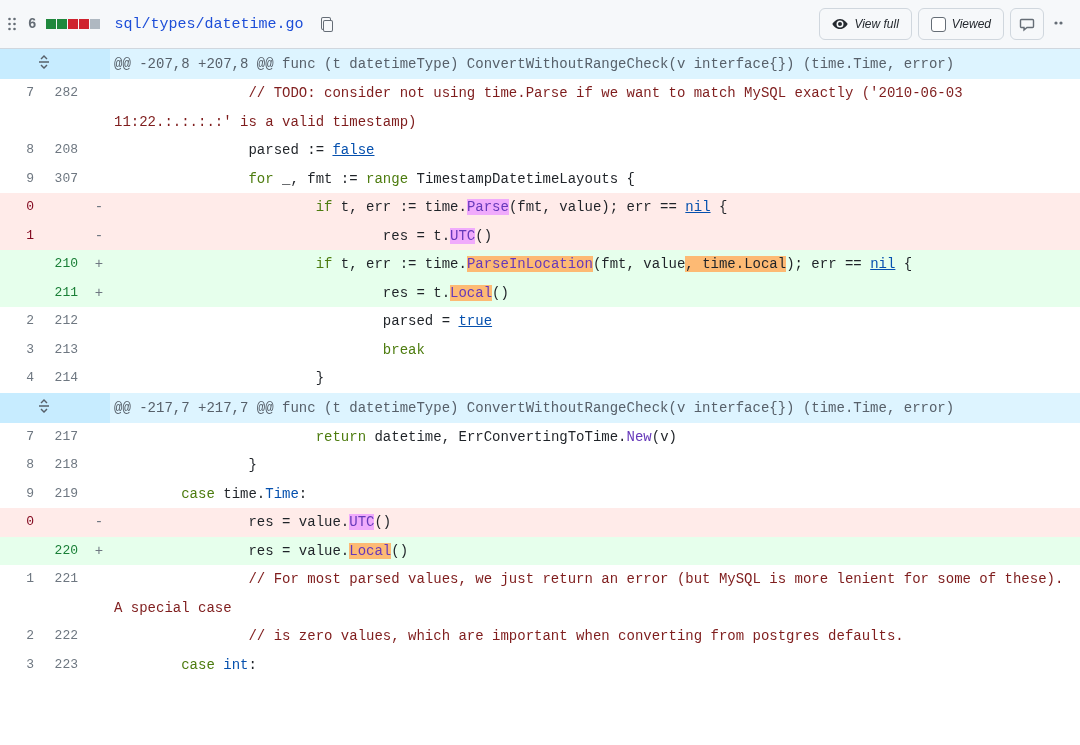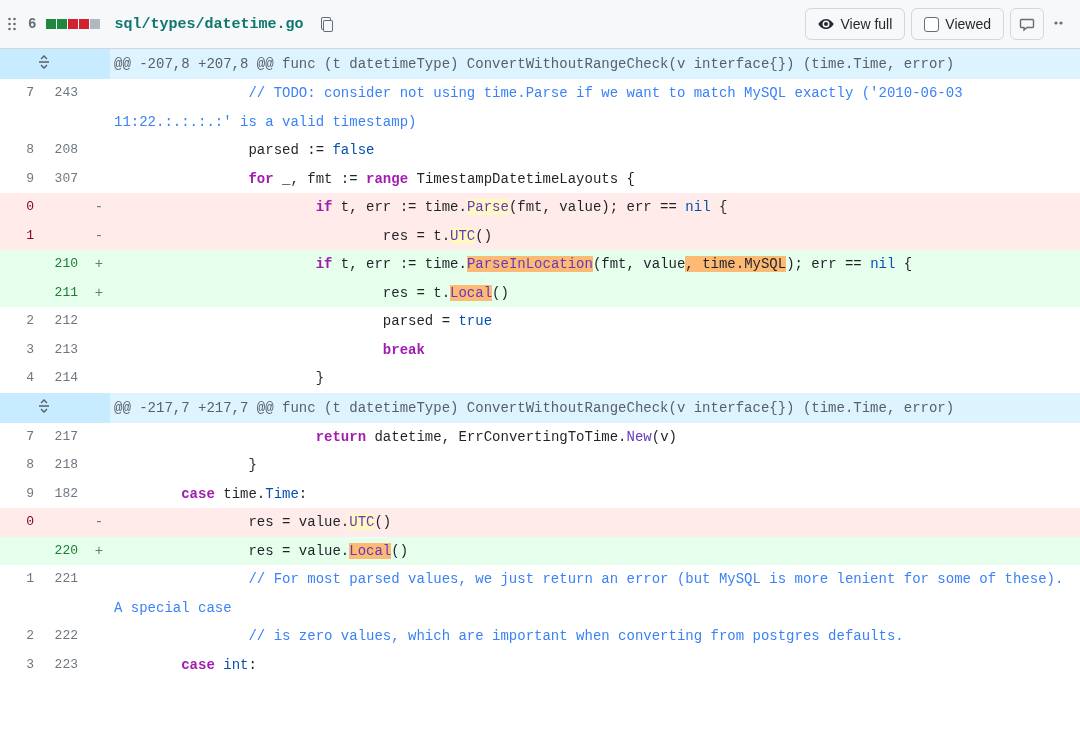--- a/index.html
+++ b/index.html
@@ -25,33 +25,34 @@
       display: inline-flex; align-items: center; justify-content: center;
       color: #656d76;
     }
     .drag-handle svg { width: 10px; height: 16px; }
     .changes-count { font-weight: 600; color: #656d76; margin-left: 2px; margin-right: 4px; }
     .diffstat { display: inline-flex; gap: 1px; align-items: center; }
     .diffstat span { width: 10px; height: 10px; display: inline-block; }
     .ds-add { background: #1f883d; }
     .ds-del { background: #cf222e; }
     .ds-neutral { background: #afb8c1; }
-    .file-path { font-weight: 700; font-size: 15px; color: #0f766e; margin-left: 8px; }
+    .file-path { font-weight: 400; font-size: 15px; color: #1d4ed8; margin-left: 8px; }
     .copy-btn {
       width: 28px; height: 28px;
       display: inline-flex; align-items: center; justify-content: center;
       color: #656d76; border-radius: 6px; margin-left: 4px; cursor: pointer;
     }
     .spacer { flex: 1; }
     .hbtn {
       display: inline-flex; align-items: center; gap: 6px;
       padding: 4px 12px; height: 32px;
       border: 1px solid #d0d7de; border-radius: 6px;
-      background: #f6f8fa; color: #24292f; font-size: 14px;
+      background: #f6f8fa; color: #24292f; font-size: 12px;
       cursor: pointer;
+      font-style: italic;
     }
     .checkbox-ui {
       width: 15px; height: 15px; border: 1px solid #656d76; border-radius: 3px;
       background: #fff;
     }
     .icon-btn {
       width: 34px; height: 32px;
       display: inline-flex; align-items: center; justify-content: center;
       border: 1px solid #d0d7de; border-radius: 6px; background:#f6f8fa;
       color:#656d76; cursor:pointer;
@@ -95,29 +96,29 @@
       vertical-align: middle;
     }
     tr.hunk .code { color:#57606a; padding-top:4px; padding-bottom:4px; line-height:22px; }
     .expand-svg { color:#57606a; }
 
     
     tr.del .num, tr.del .marker, tr.del .code { background: #ffebe9; }
     tr.del .num { color:#82071e; }
     tr.add .num, tr.add .marker, tr.add .code { background: #e6ffec; }
     tr.add .num { color:#1a7f37; }
-    .w-del { background:#fef9c3; }
+    .w-del { background:#f0abfc; }
     .w-add { background:#fdba74; }
 
     
-    .k  { color:#a21caf;font-weight:bold; } 
-    .c  { color:#3b82f6; } 
+    .k  { color:#4d7c0f; } 
+    .c  { color:#7f1d1d; } 
     .nb { color:#0550ae;text-align:center; } 
     .fn { color:#6639ba; } 
-    .lit{ color:#0550ae; } 
+    .lit{ color:#0550ae;text-decoration:underline; } 
   </style>
 </head>
 <body>
 
 <div class="file-header">
   <span class="drag-handle">
     <svg viewBox="0 0 10 16" fill="currentColor">
         <circle cx="2.5" cy="3" r="1.3"></circle>
         <circle cx="7.5" cy="3" r="1.3"></circle>
         <circle cx="2.5" cy="8" r="1.3"></circle>
@@ -179,21 +180,21 @@
       <svg class="expand-svg" width="16" height="16" viewBox="0 0 16 16" fill="currentColor">
             <path d="M8 1 4.5 4.5l1 1L8 3l2.5 2.5 1-1L8 1zm0 14 3.5-3.5-1-1L8 13l-2.5-2.5-1 1L8 15zM3 7.25h10v1.5H3v-1.5z"></path>
           </svg>
     </td>
     <td class="marker"></td>
     <td class="code">@@ -207,8 +207,8 @@ func (t datetimeType) ConvertWithoutRangeCheck(v interface{}) (time.Time, error)</td>
   </tr>
 
   <tr>
     <td class="num old">7</td>
-    <td class="num new">243</td>
+    <td class="num new">282</td>
     <td class="marker"></td>
     <td class="code">                <span class="c">// TODO: consider not using time.Parse if we want to match MySQL exactly ('2010-06-03 11:22.:.:.:.:' is a valid timestamp)</span></td>
   </tr>
   <tr>
     <td class="num old">8</td>
     <td class="num new">208</td>
     <td class="marker"></td>
     <td class="code">                <span>parsed</span><span> := </span><span class="lit">false</span></td>
   </tr>
   <tr>
@@ -211,21 +212,21 @@
   <tr class="del">
     <td class="num old">1</td>
     <td class="num new"></td>
     <td class="marker">-</td>
     <td class="code">                                <span>res = t.</span><span class="fn w-del">UTC</span><span>()</span></td>
   </tr>
   <tr class="add">
     <td class="num old"></td>
     <td class="num new">210</td>
     <td class="marker">+</td>
-    <td class="code">                        <span class="k">if</span><span> t, err := time.</span><span class="fn w-add">ParseInLocation</span><span>(fmt, value</span><span class="w-add">, time.MySQL</span><span>); err == </span><span class="lit">nil</span><span> {</span></td>
+    <td class="code">                        <span class="k">if</span><span> t, err := time.</span><span class="fn w-add">ParseInLocation</span><span>(fmt, value</span><span class="w-add">, time.Local</span><span>); err == </span><span class="lit">nil</span><span> {</span></td>
   </tr>
   <tr class="add">
     <td class="num old"></td>
     <td class="num new">211</td>
     <td class="marker">+</td>
     <td class="code">                                <span>res = t.</span><span class="fn w-add">Local</span><span>()</span></td>
   </tr>
   <tr>
     <td class="num old">2</td>
     <td class="num new">212</td>
@@ -262,21 +263,21 @@
     <td class="code">                        <span class="k">return</span><span> datetime, ErrConvertingToTime.</span><span class="fn">New</span><span>(v)</span></td>
   </tr>
   <tr>
     <td class="num old">8</td>
     <td class="num new">218</td>
     <td class="marker"></td>
     <td class="code">                <span>}</span></td>
   </tr>
   <tr>
     <td class="num old">9</td>
-    <td class="num new">182</td>
+    <td class="num new">219</td>
     <td class="marker"></td>
     <td class="code">        <span class="k">case</span><span> time.</span><span class="nb">Time</span><span>:</span></td>
   </tr>
   <tr class="del">
     <td class="num old">0</td>
     <td class="num new"></td>
     <td class="marker">-</td>
     <td class="code">                <span>res = value.</span><span class="fn w-del">UTC</span><span>()</span></td>
   </tr>
   <tr class="add">

